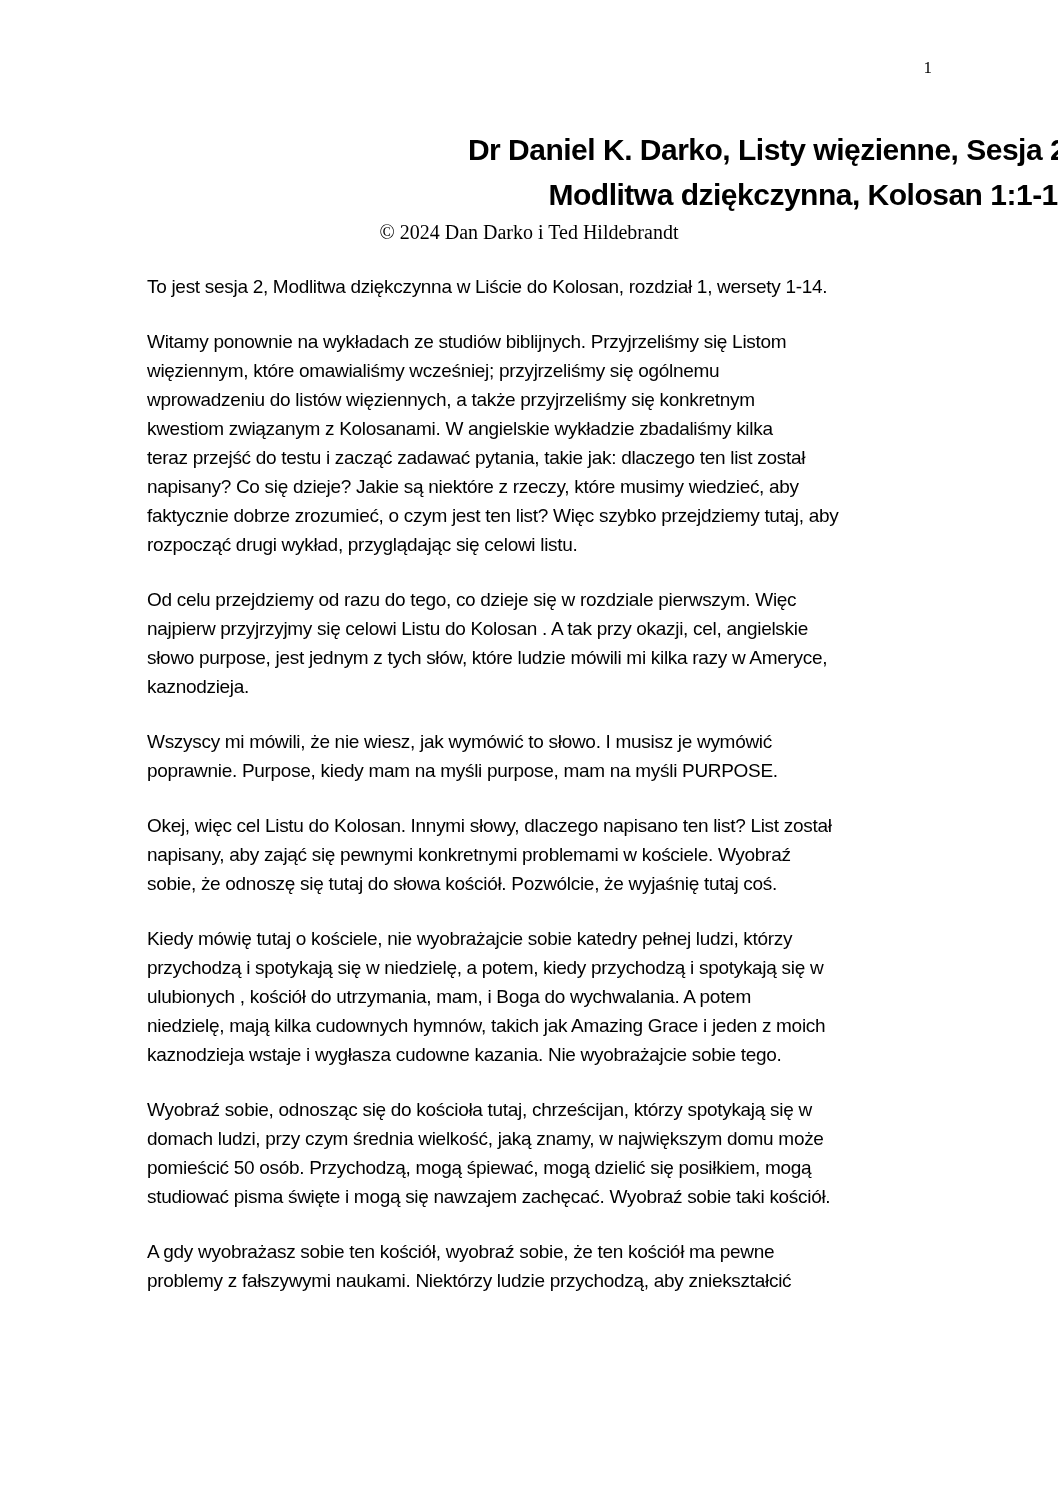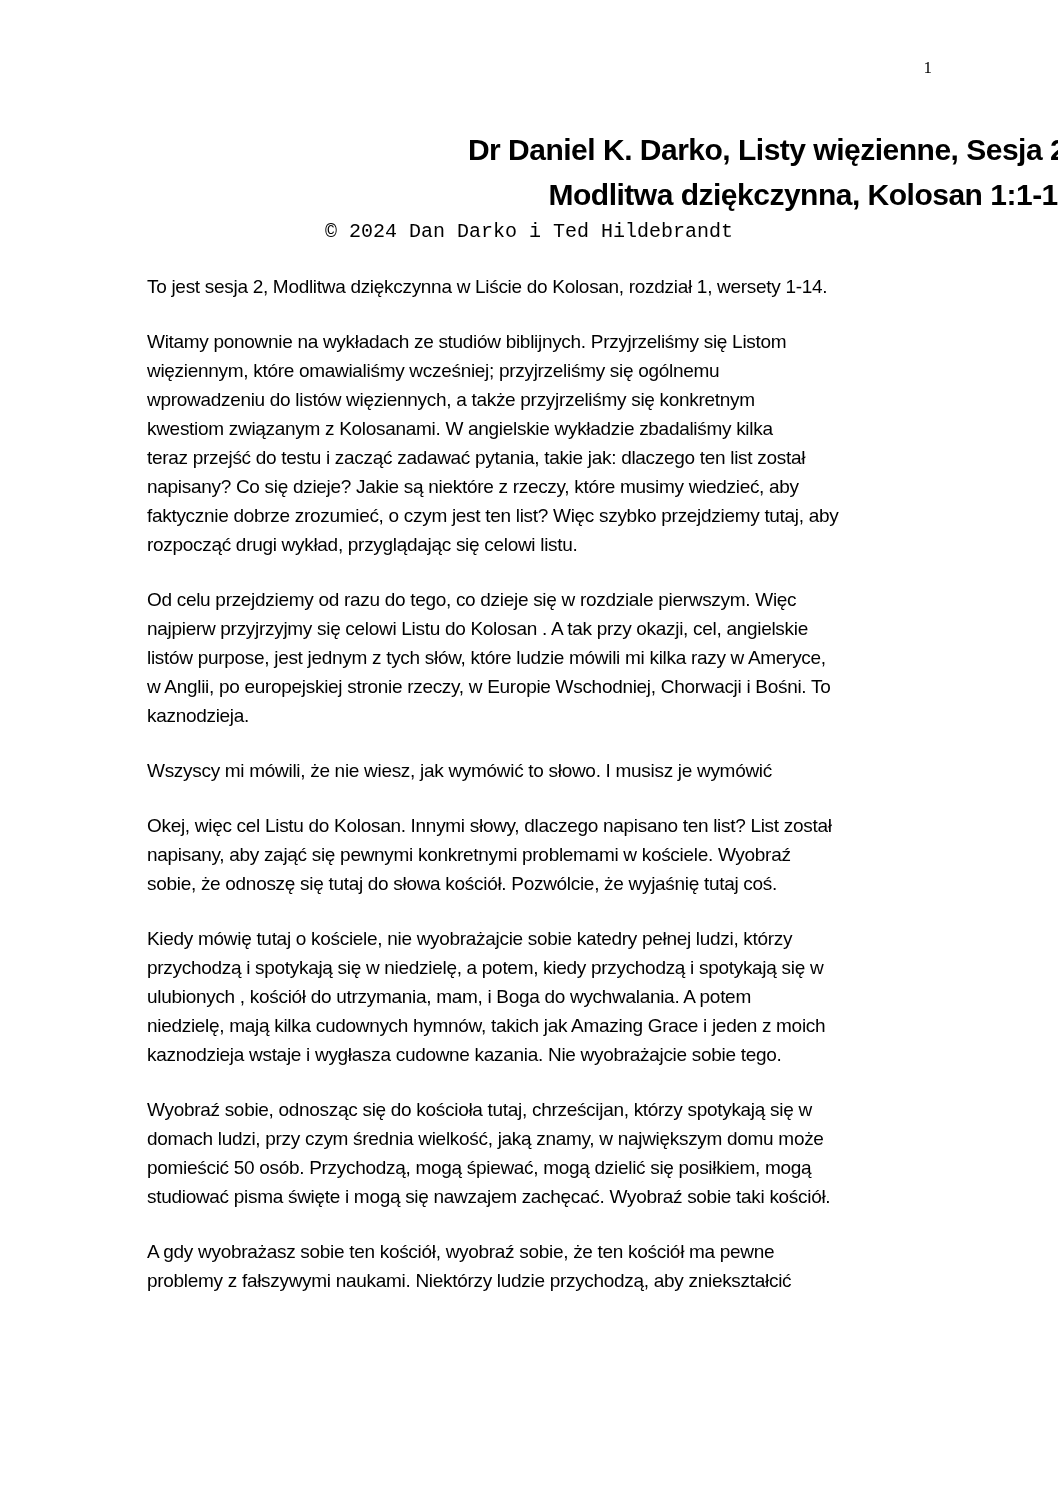--- a/index.html
+++ b/index.html
@@ -37,21 +37,21 @@
   }
   .title-line {
     white-space: pre;
   }
   .copyright {
     position: absolute;
     top: 219px;
     left: 0;
     width: 100%;
     text-align: center;
-    font-family: Liberation Mono, monospace;
+    font-family: Liberation Serif, serif;
     font-size: 20px;
     line-height: 26px;
   }
   .doc-body {
     position: absolute;
     top: 272px;
     left: 128px;
     width: 810px;
     font-size: 19px;
     line-height: 29px;
@@ -89,26 +89,26 @@
         <div class="line">wprowadzeniu do listów więziennych, a także przyjrzeliśmy się konkretnym</div>
         <div class="line">kwestiom związanym z Kolosanami. W angielskie wykładzie zbadaliśmy kilka</div>
         <div class="line">teraz przejść do testu i zacząć zadawać pytania, takie jak: dlaczego ten list został</div>
         <div class="line">napisany? Co się dzieje? Jakie są niektóre z rzeczy, które musimy wiedzieć, aby</div>
         <div class="line">faktycznie dobrze zrozumieć, o czym jest ten list? Więc szybko przejdziemy tutaj, aby</div>
         <div class="line">rozpocząć drugi wykład, przyglądając się celowi listu.</div>
       </div>
       <div class="paragraph">
         <div class="line">Od celu przejdziemy od razu do tego, co dzieje się w rozdziale pierwszym. Więc</div>
         <div class="line">najpierw przyjrzyjmy się celowi Listu do Kolosan . A tak przy okazji, cel, angielskie</div>
-        <div class="line">listów purpose, jest jednym z tych słów, które ludzie mówili mi kilka razy w Ameryce,</div>
-        <div class="line">w Anglii, po europejskiej stronie rzeczy, w Europie Wschodniej, Chorwacji i Bośni. To</div>
+        <div class="line">słowo purpose, jest jednym z tych słów, które ludzie mówili mi kilka razy w Ameryce,</div>
         <div class="line">kaznodzieja.</div>
       </div>
       <div class="paragraph">
         <div class="line">Wszyscy mi mówili, że nie wiesz, jak wymówić to słowo. I musisz je wymówić</div>
+        <div class="line">poprawnie. Purpose, kiedy mam na myśli purpose, mam na myśli PURPOSE.</div>
       </div>
       <div class="paragraph">
         <div class="line">Okej, więc cel Listu do Kolosan. Innymi słowy, dlaczego napisano ten list? List został</div>
         <div class="line">napisany, aby zająć się pewnymi konkretnymi problemami w kościele. Wyobraź</div>
         <div class="line">sobie, że odnoszę się tutaj do słowa kościół. Pozwólcie, że wyjaśnię tutaj coś.</div>
       </div>
       <div class="paragraph">
         <div class="line">Kiedy mówię tutaj o kościele, nie wyobrażajcie sobie katedry pełnej ludzi, którzy</div>
         <div class="line">przychodzą i spotykają się w niedzielę, a potem, kiedy przychodzą i spotykają się w</div>
         <div class="line">ulubionych , kościół do utrzymania, mam, i Boga do wychwalania. A potem</div>

